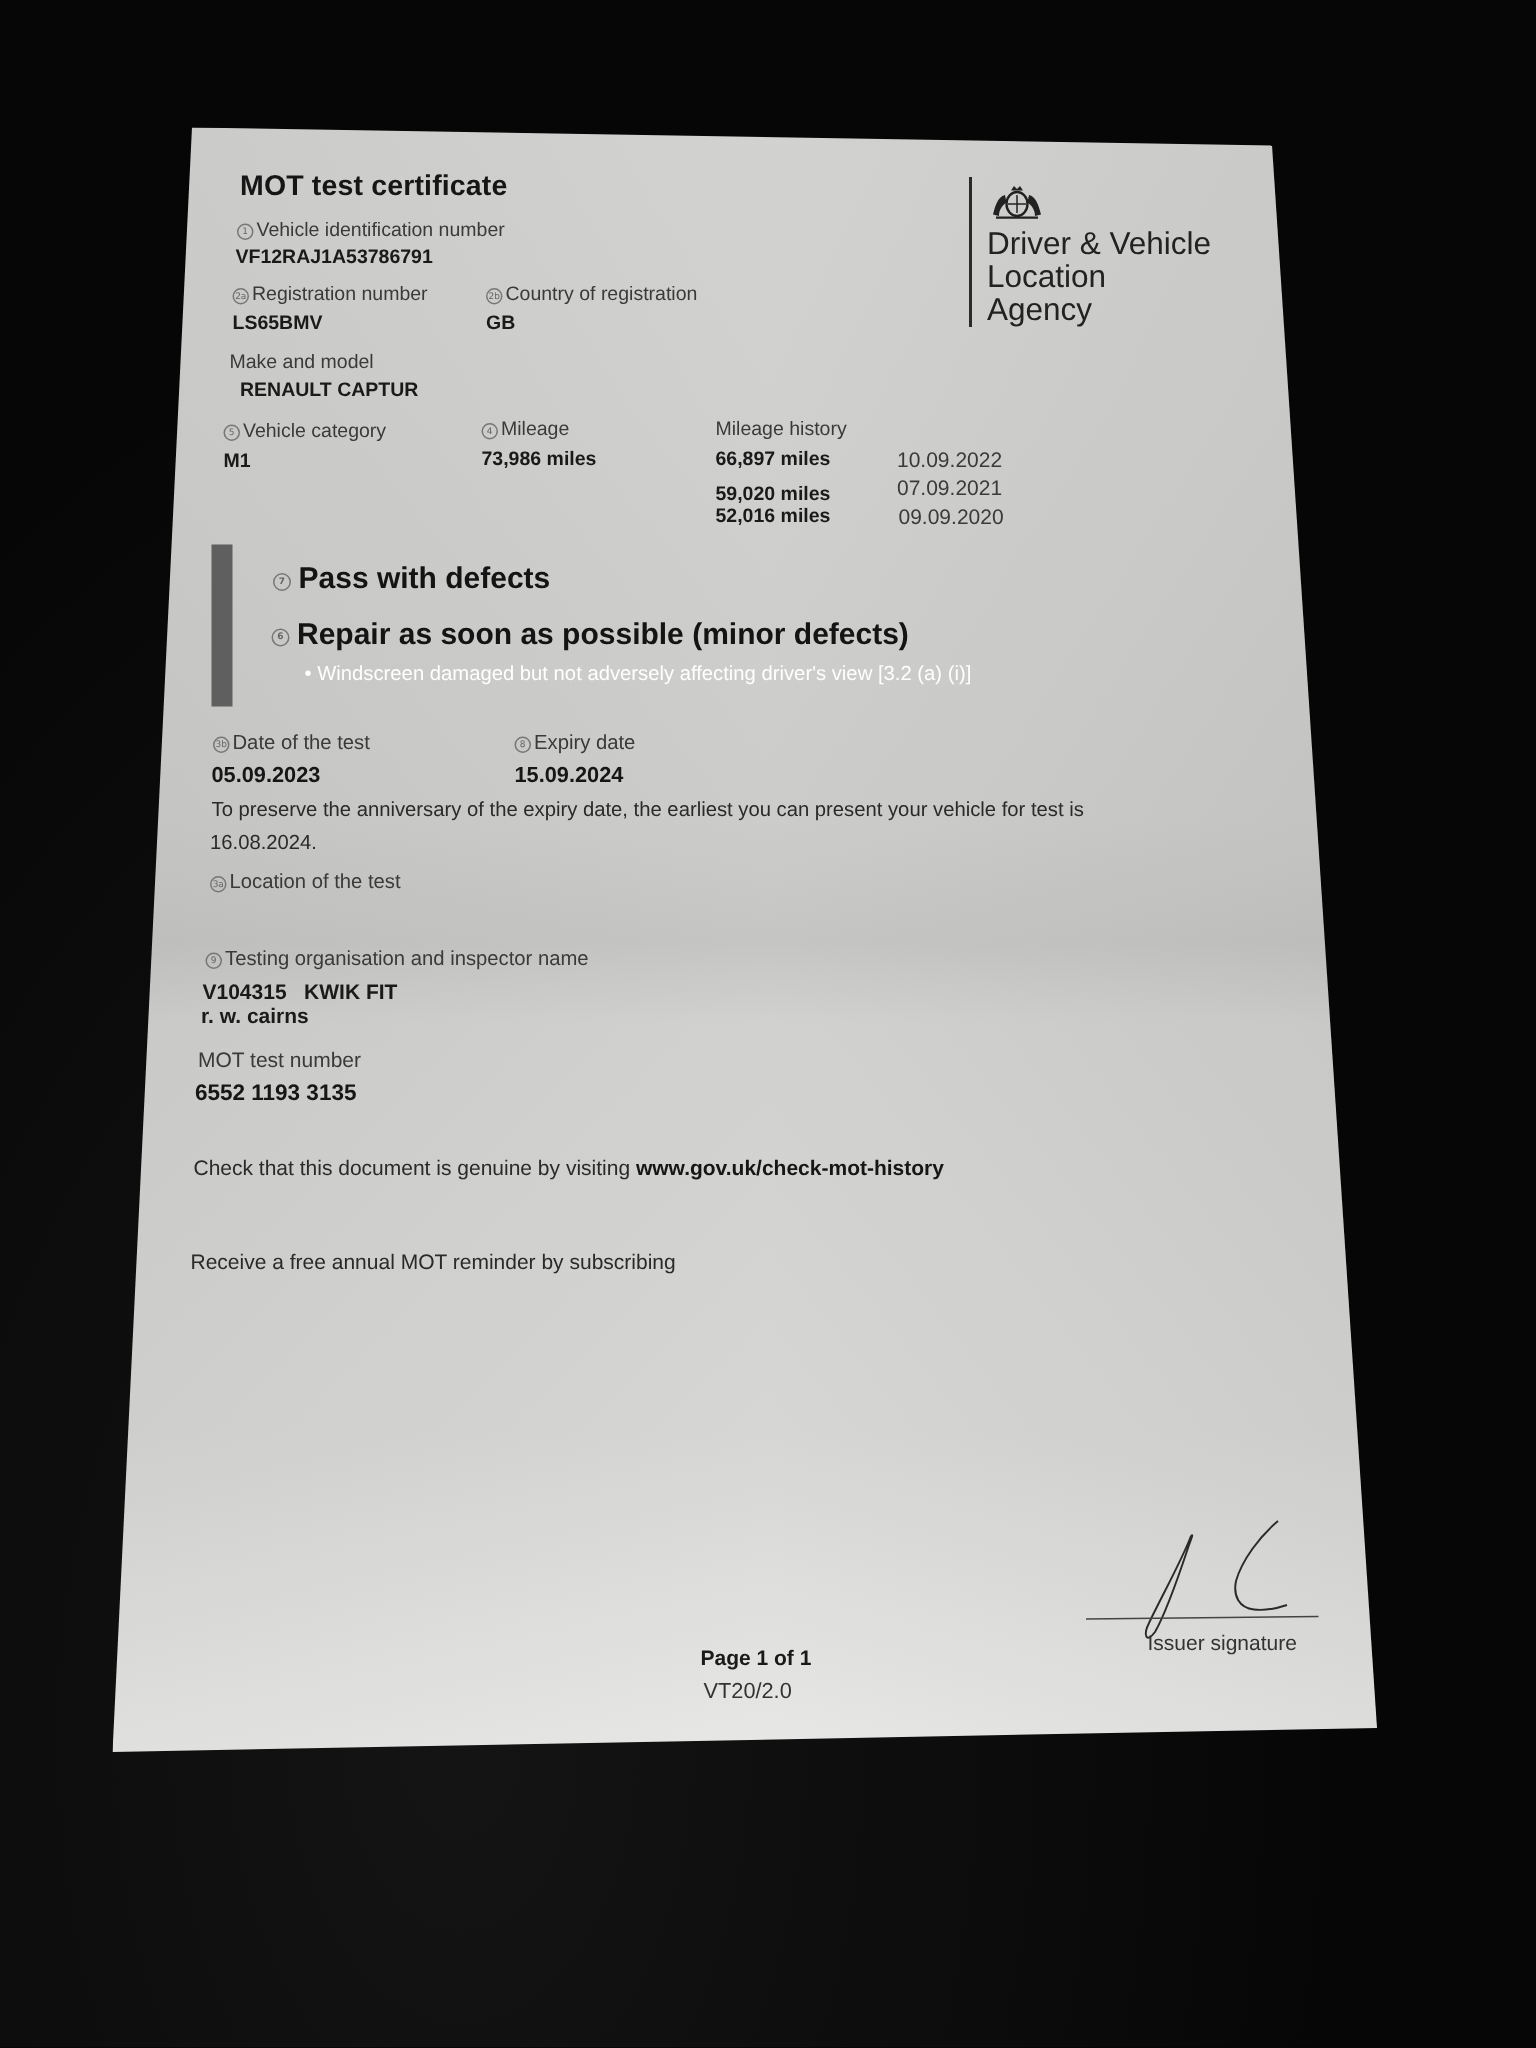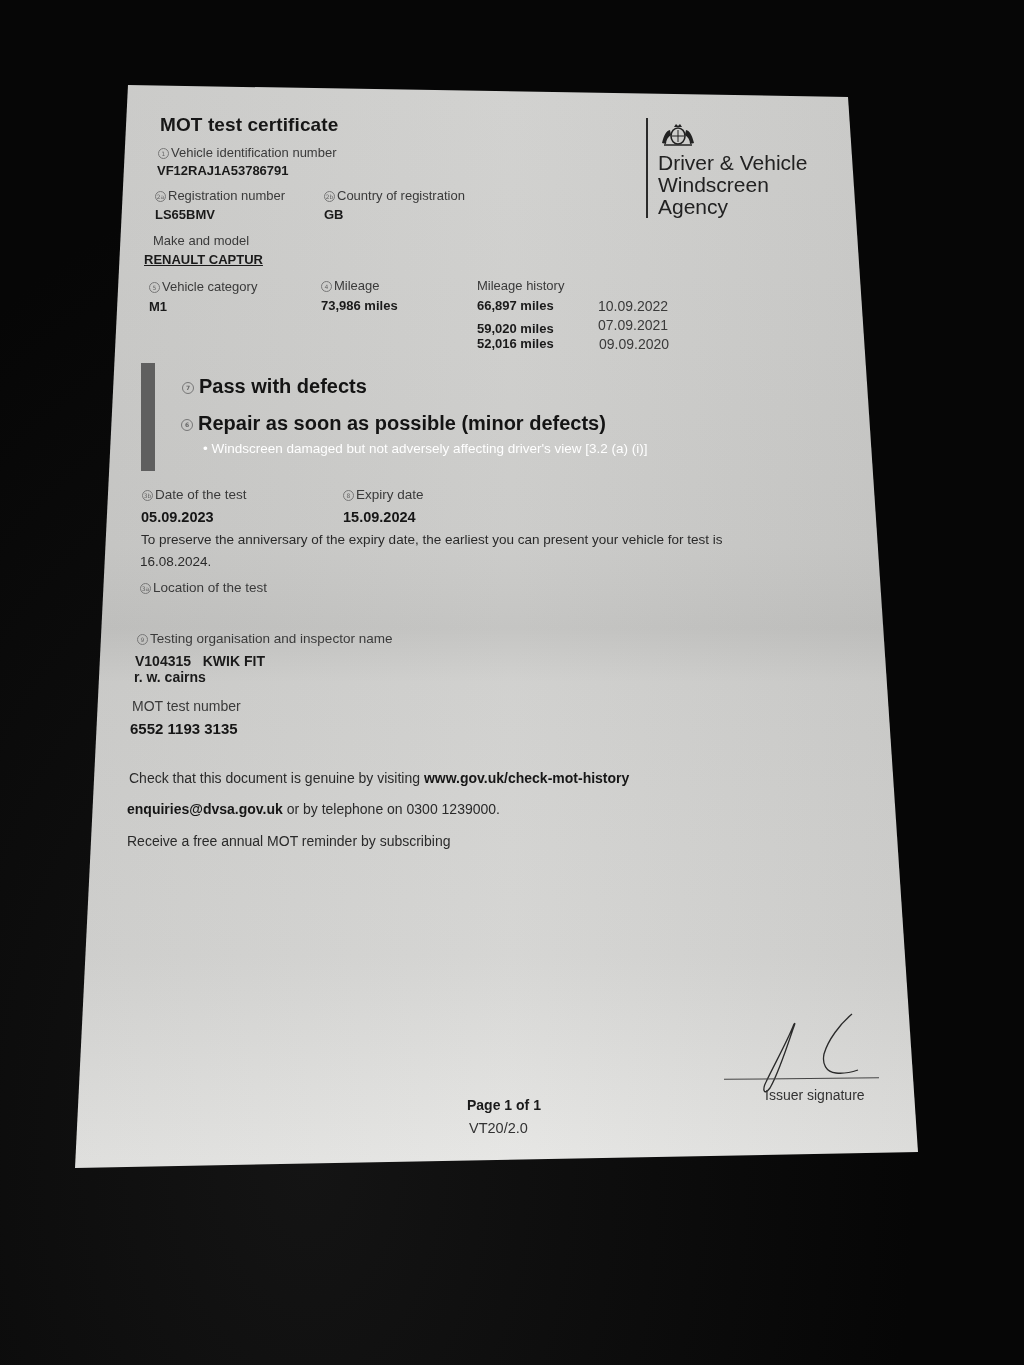--- a/index.html
+++ b/index.html
@@ -149,41 +149,41 @@
     <ellipse cx="20" cy="15" rx="7" ry="8" fill="none" stroke="#222" stroke-width="1.6"></ellipse>
     <path d="M16 6 L18 3 L20 5 L22 3 L24 6 Z" fill="#222"></path>
     <path d="M4 22 C6 14, 8 10, 12 9 L13 14 C10 16, 8 19, 8 23 Z" fill="#222"></path>
     <path d="M36 22 C34 14, 32 10, 28 9 L27 14 C30 16, 32 19, 32 23 Z" fill="#222"></path>
     <path d="M6 24 L34 24" stroke="#222" stroke-width="1.5"></path>
     <line x1="20" y1="9" x2="20" y2="21" stroke="#222" stroke-width="1"></line>
     <line x1="14" y1="15" x2="26" y2="15" stroke="#222" stroke-width="1"></line>
   </svg>
   <div class="agency">
     <div>Driver &amp; Vehicle</div>
-    <div>Windscreen</div>
+    <div>Location</div>
     <div>Agency</div>
   </div>
 
   <div class="abs label" style="left:158px; top:145px;">
     <span class="mark">1</span><span>Vehicle identification number</span>
   </div>
   <div class="abs value" style="left:157px; top:163px;">VF12RAJ1A53786791</div>
 
   <div class="abs label" style="left:155px; top:188px;">
     <span class="mark">2a</span><span>Registration number</span>
   </div>
   <div class="abs value" style="left:155px; top:207px;">LS65BMV</div>
 
   <div class="abs label" style="left:324px; top:188px;">
     <span class="mark">2b</span><span>Country of registration</span>
   </div>
   <div class="abs value" style="left:324px; top:207px;">GB</div>
 
   <div class="abs label" style="left:153px; top:233px;">Make and model</div>
-  <div class="abs value" style="left:144px; top:252px;text-decoration:underline;">RENAULT CAPTUR</div>
+  <div class="abs value" style="left:160px; top:252px;">RENAULT CAPTUR</div>
 
   <div class="abs label" style="left:149px; top:279px;">
     <span class="mark">5</span><span>Vehicle category</span>
   </div>
   <div class="abs value" style="left:149px; top:299px;">M1</div>
 
   <div class="abs label" style="left:321px; top:278px;">
     <span class="mark">4</span><span>Mileage</span>
   </div>
   <div class="abs value" style="left:321px; top:298px;">73,986 miles</div>
@@ -233,23 +233,20 @@
   <div class="abs value" style="left:135px; top:653px; font-size:14px;">
     <span>V104315</span>&nbsp;&nbsp;&nbsp;<span>KWIK FIT</span>
   </div>
   <div class="abs value" style="left:134px; top:669px; font-size:14px;">r. w. cairns</div>
 
   <div class="abs label" style="left:132px; top:698px; font-size:14px;">MOT test number</div>
   <div class="abs big-value" style="left:130px; top:720px; font-size:15px;text-align:center;">6552 1193 3135</div>
 
   <div class="abs body-text" style="left:129px; top:754px;margin-top:16px;">
     <span>Check that this document is genuine by visiting </span><b>www.gov.uk/check-mot-history</b>
-  </div>
-  <div class="abs body-text" style="left:127px; top:801px;">
-    <b>enquiries@dvsa.gov.uk</b><span> or by telephone on 0300 1239000.</span>
   </div>
   <div class="abs body-text" style="left:127px; top:833px;">Receive a free annual MOT reminder by subscribing</div>
 
   <svg class="signature" viewBox="0 0 110 90">
     <path d="M42 14 C36 30, 22 55, 14 72 C10 80, 12 86, 18 78 C26 64, 34 40, 40 22 C42 16, 44 12, 42 14" fill="none" stroke="#2a2a2a" stroke-width="1.3"></path>
     <path d="M100 4 C88 14, 76 30, 72 44 C70 54, 74 62, 84 63 C92 64, 100 62, 106 60" fill="none" stroke="#2a2a2a" stroke-width="1.3"></path>
   </svg>
   <div class="sig-line"></div>
   <div class="abs label" style="left:765px; top:1087px; font-size:14px; color:#333;">Issuer signature</div>
 

